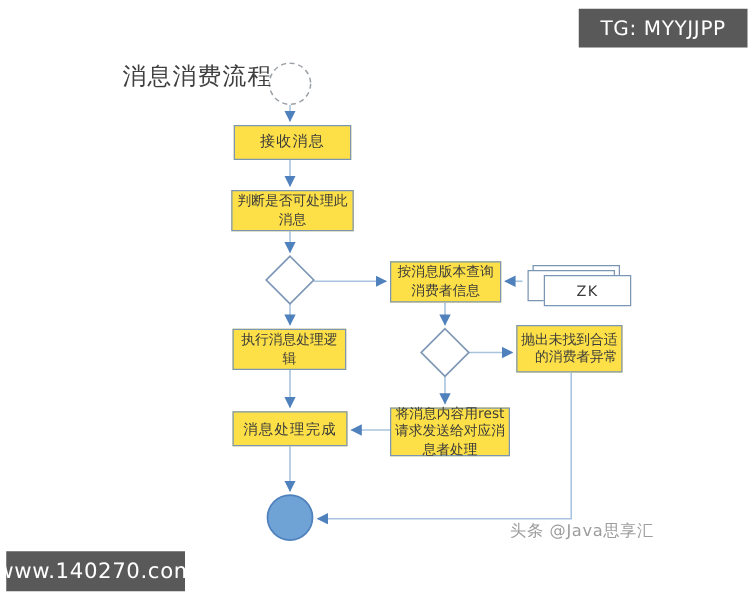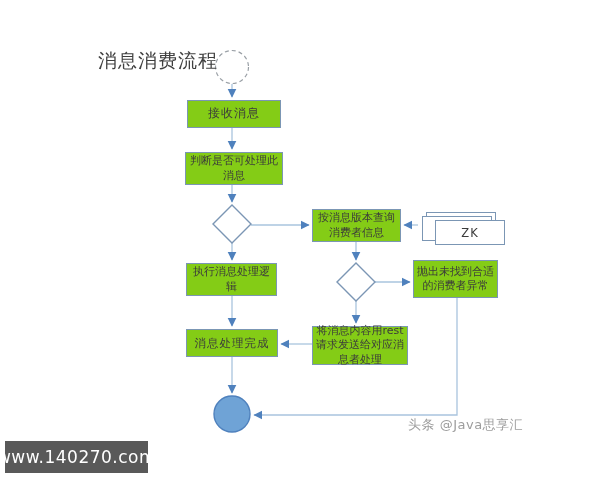--- a/index.html
+++ b/index.html
@@ -9,30 +9,30 @@
   .badge{position:absolute;background:#595959;color:#ffffff;display:flex;
          align-items:center;justify-content:center;letter-spacing:.5px;}
   .badge.tg{left:463px;top:7px;width:135px;height:31px;font-size:16px;}
   .badge.url{left:5px;top:441px;width:143px;height:32px;font-size:17px;}
 
   .diagram-title{position:absolute;left:98px;top:48px;font-size:19px;color:#3f3f3f;
                  letter-spacing:1px;}
   .watermark{position:absolute;left:408px;top:416px;font-size:13px;color:#9d9d9d;
              letter-spacing:.5px;}
 
-  .node{position:absolute;box-sizing:border-box;background:#84cc16;
+  .node{position:absolute;box-sizing:border-box;background:#fde047;
         border:1.4px solid #7b96b4;color:#3b3b3b;font-size:11px;line-height:1.3;
         display:flex;align-items:center;justify-content:center;text-align:center;
         padding:2px 3px;}
   .node.receive {left:187px;top:100px;width:94px;height:28px;font-size:12px;letter-spacing:1px;}
   .node.judge   {left:185px;top:152px;width:98px;height:33px;}
   .node.execute {left:186px;top:263px;width:91px;height:33px;}
   .node.complete{left:186px;top:329px;width:92px;height:28px;font-size:11.5px;letter-spacing:1px;}
   .node.query   {left:312px;top:209px;width:89px;height:33px;}
-  .node.throw   {left:413px;top:260px;width:85px;height:38px;}
+  .node.throw   {left:413px;top:260px;width:85px;height:38px;text-align:right;}
   .node.rest    {left:312px;top:326px;width:96px;height:39px;}
 
   .zk{position:absolute;box-sizing:border-box;background:#ffffff;border:1.2px solid #7b96b4;
       width:70px;height:25px;}
   .zk.back {left:426px;top:212px;}
   .zk.mid  {left:422px;top:216px;}
   .zk.front{left:435px;top:220px;display:flex;align-items:center;justify-content:center;
             font-size:11.5px;color:#3b3b3b;letter-spacing:1px;}
 
   svg.links{position:absolute;left:0;top:0;width:600px;height:480px;pointer-events:none;}
@@ -76,16 +76,17 @@
   <div class="node complete">消息处理完成</div>
   <div class="node execute">执行消息处理逻辑</div>
   <div class="node query">按消息版本查询消费者信息</div>
   <div class="node throw">抛出未找到合适的消费者异常</div>
   <div class="node rest">将消息内容用rest请求发送给对应消息者处理</div>
 
   <div class="zk back"></div>
   <div class="zk mid"></div>
   <div class="zk front">ZK</div>
 
+  <div class="badge tg">TG: MYYJJPP</div>
   <div class="badge url">www.140270.com</div>
   <div class="watermark">头条 @Java思享汇</div>
 
 </div>
 
 </body></html>

